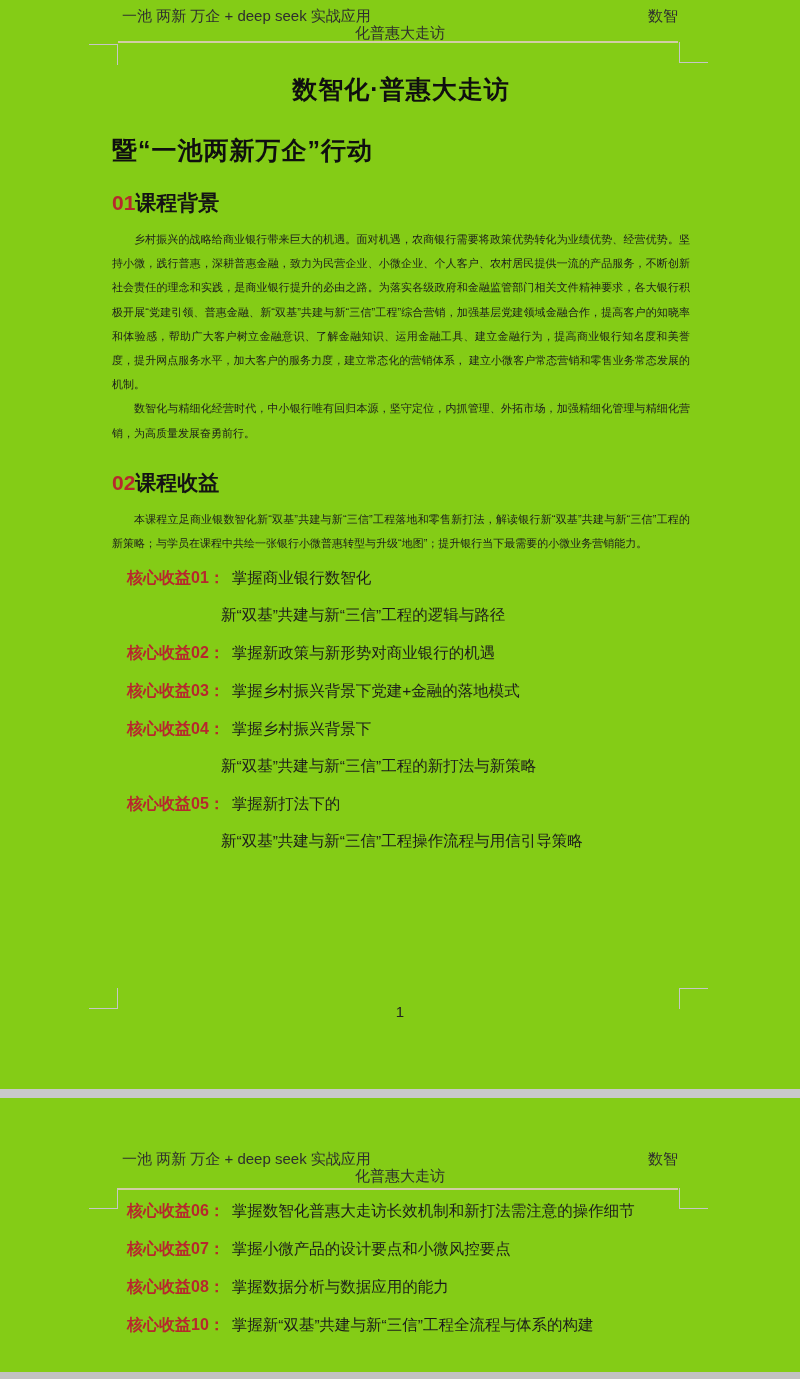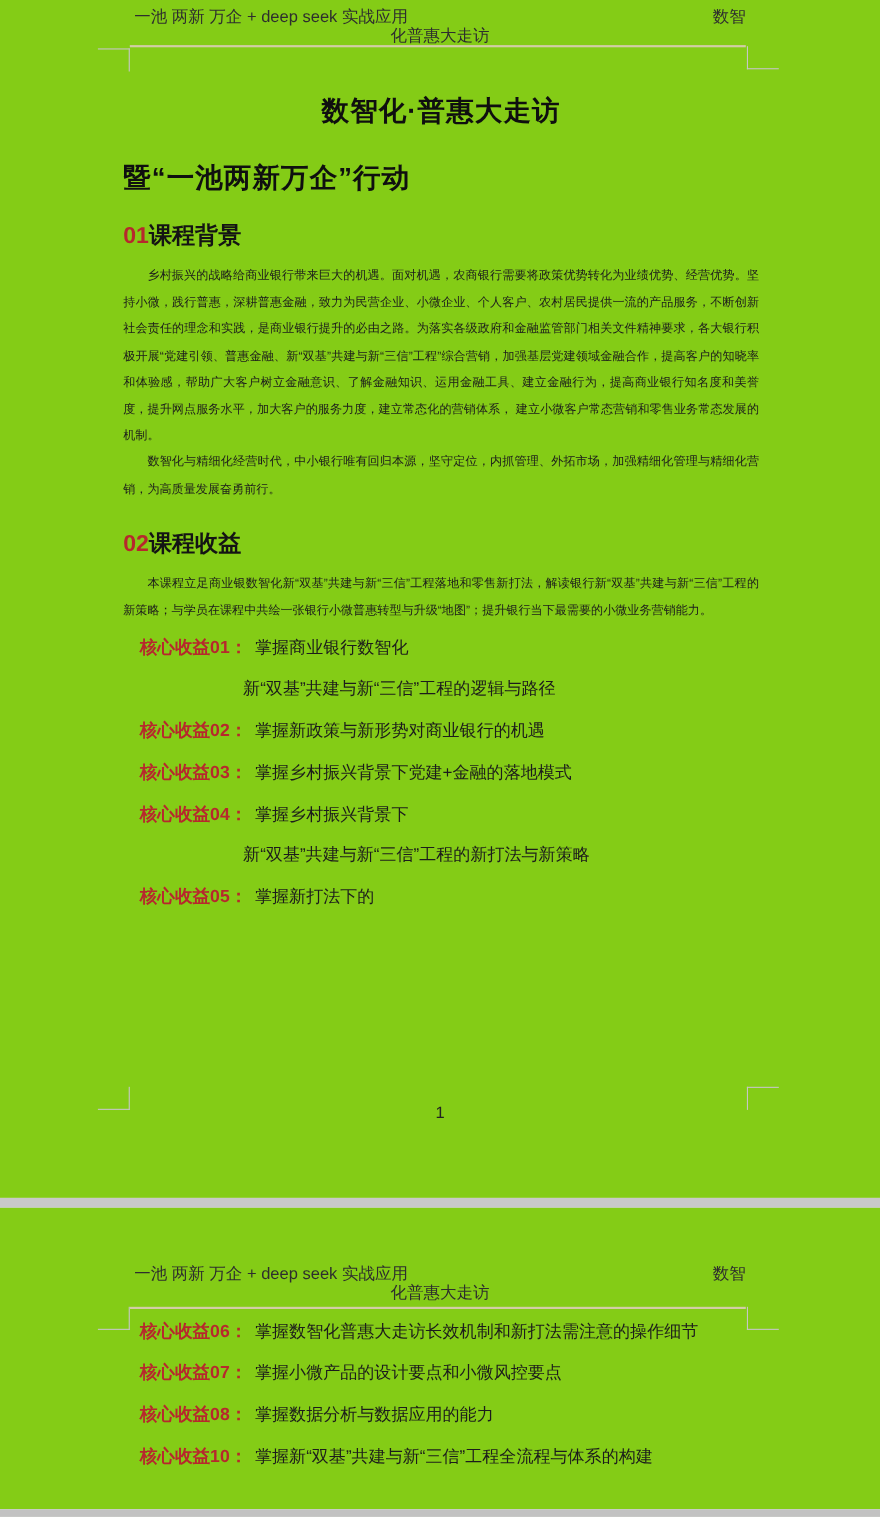--- a/index.html
+++ b/index.html
@@ -27,21 +27,21 @@
   
   .cmark{position:absolute;width:28px;height:20px;}
   .cm-top-left{left:89px;top:44px;border-top:1px solid #c6c6c6;border-right:1px solid #c6c6c6;}
   .cm-top-right{left:679px;top:42px;border-bottom:1px solid #c6c6c6;border-left:1px solid #c6c6c6;}
   .cm-bottom-left{left:89px;top:988px;border-right:1px solid #c6c6c6;border-bottom:1px solid #c6c6c6;}
   .cm-bottom-right{left:679px;top:988px;border-left:1px solid #c6c6c6;border-top:1px solid #c6c6c6;}
   #page-2 .cm-top-left{left:89px;top:90px;border-top:none;border-bottom:1px solid #c6c6c6;border-right:1px solid #c6c6c6;}
   #page-2 .cm-top-right{left:679px;top:90px;border-bottom:1px solid #c6c6c6;border-left:1px solid #c6c6c6;}
 
   
-  .content1{position:absolute;top:86px;left:112px;width:578px;}
+  .content1{position:absolute;top:74px;left:112px;width:578px;}
   .doc-title{margin:0;text-align:center;font-size:25px;line-height:30px;font-weight:700;color:#0f0f0f;letter-spacing:1px;}
   .doc-subtitle{margin:31px 0 0;text-align:left;font-size:25px;line-height:30px;font-weight:700;color:#0f0f0f;letter-spacing:1px;}
   .sec-heading{margin:25px 0 0;text-align:left;font-size:21px;line-height:26px;font-weight:700;color:#141414;}
   .sec-num{color:#b7282d;}
   p.body{margin:11px 0 0;font-size:11px;line-height:24.2px;text-align:justify;text-indent:2em;color:#1c1c1c;}
   p.body.cont{margin-top:0;}
 
   
   .benefits{margin-top:12px;}
   .benefit{margin-bottom:17px;padding-left:15px;}
@@ -99,20 +99,21 @@
       </div>
       <div class="benefit">
         <p class="b-line"><span class="b-label">核心收益03：</span><span>掌握乡村振兴背景下党建+金融的落地模式</span></p>
       </div>
       <div class="benefit">
         <p class="b-line"><span class="b-label">核心收益04：</span><span>掌握乡村振兴背景下</span></p>
         <p class="b-line2">新“双基”共建与新“三信”工程的新打法与新策略</p>
       </div>
       <div class="benefit">
         <p class="b-line"><span class="b-label">核心收益05：</span><span>掌握新打法下的</span></p>
+        <p class="b-line2">新“双基”共建与新“三信”工程操作流程与用信引导策略</p>
       </div>
     </div>
   </div>
 
   <div class="page-num">1</div>
 </div>
 
 <div class="page-separator"></div>
 
 <div class="page" id="page-2">

